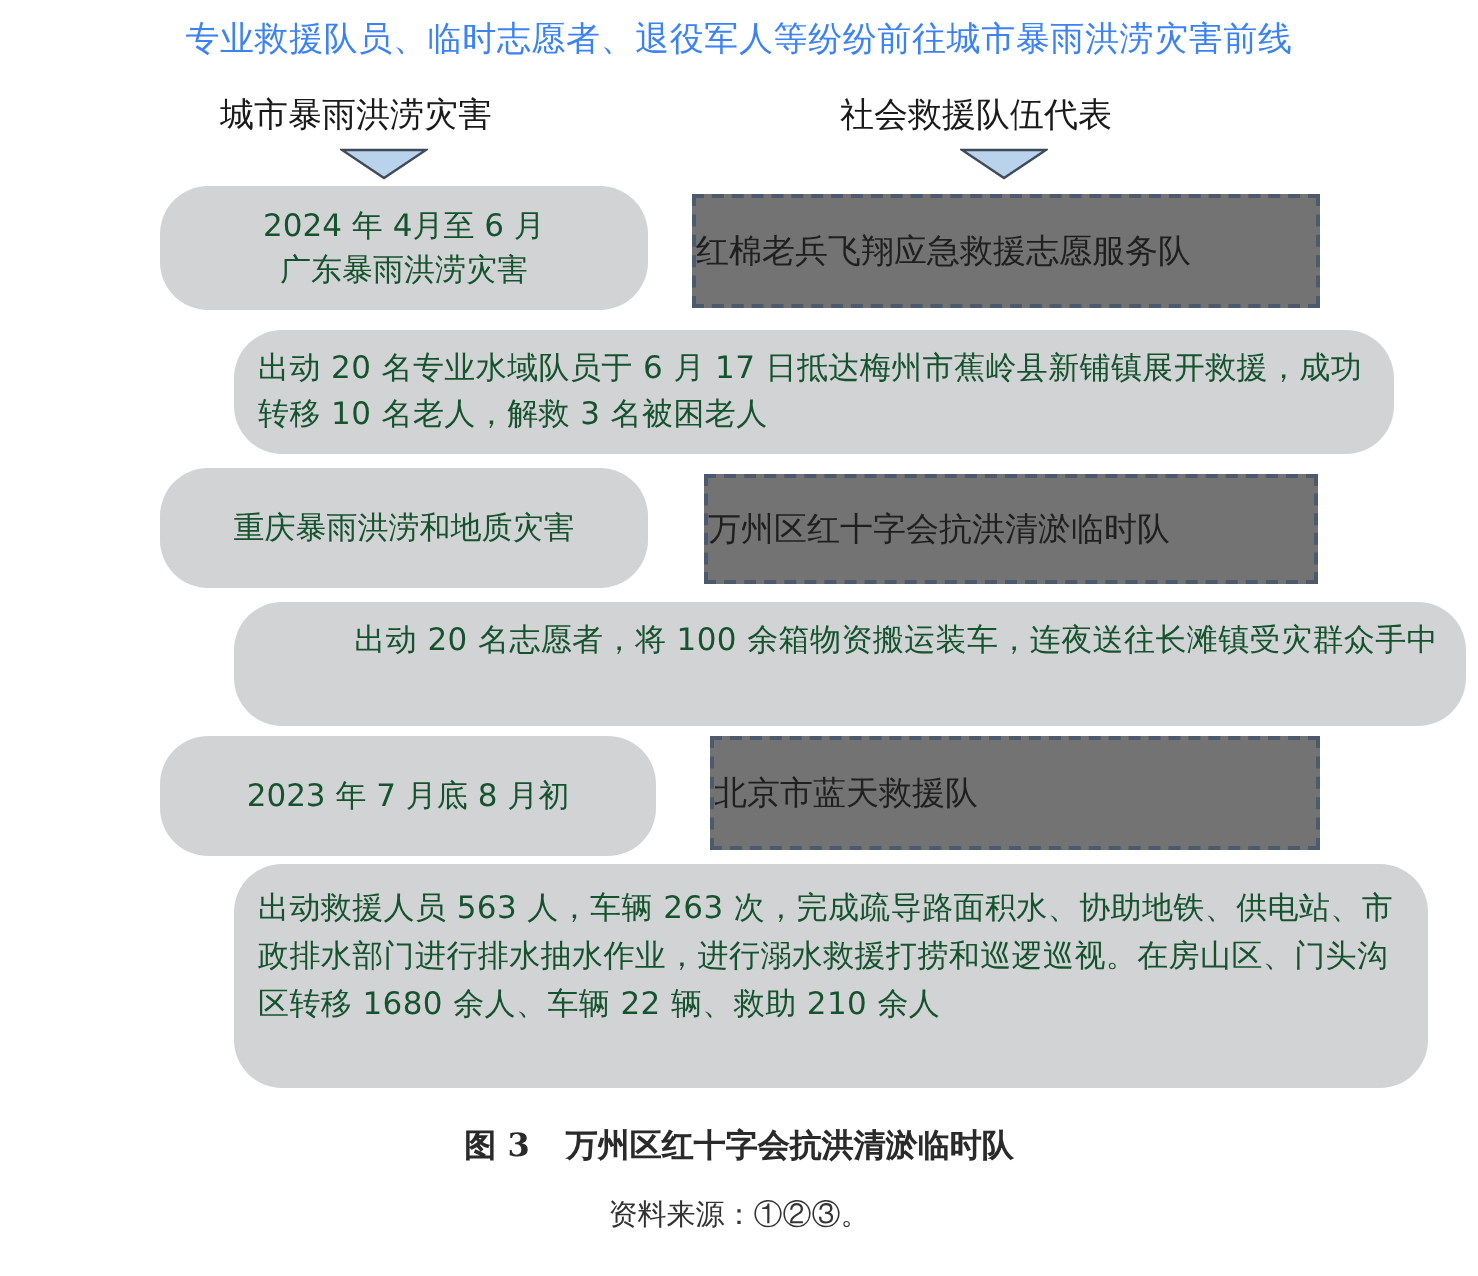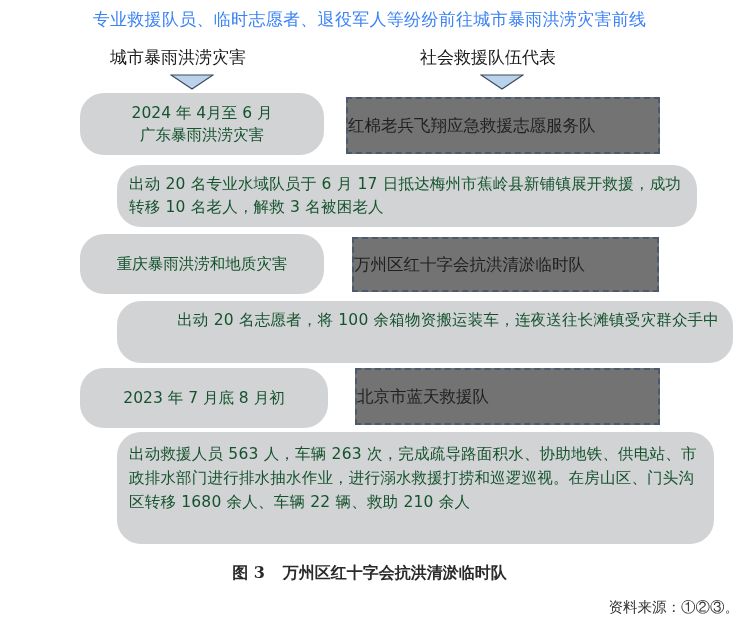--- a/index.html
+++ b/index.html
@@ -73,21 +73,21 @@
       left: 0; top: 563px; width: 739px;
       text-align: center;
       font-family: "DejaVu Serif", "Liberation Serif", serif;
       font-weight: bold;
       font-size: 16px;
       color: #2a2a2a;
     }
     .caption .fig-num { margin-right: 18px; }
     .source {
       left: 0; top: 598px; width: 739px;
-      text-align: right;
+      text-align: center;
       font-family: "DejaVu Serif", "Liberation Serif", serif;
       font-size: 14.5px;
       color: #333;
     }
   </style>
 </head>
 <body>
 
 <div class="abs top-title">专业救援队员、临时志愿者、退役军人等纷纷前往城市暴雨洪涝灾害前线</div>
 

